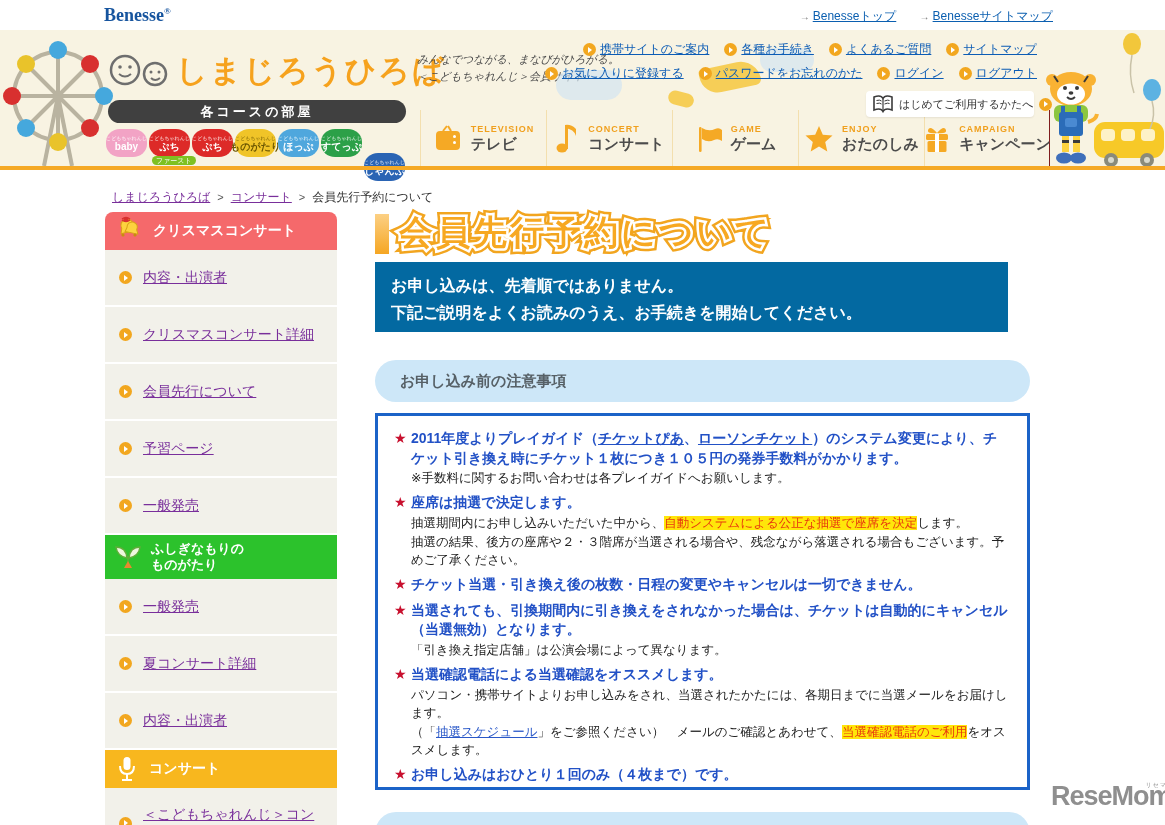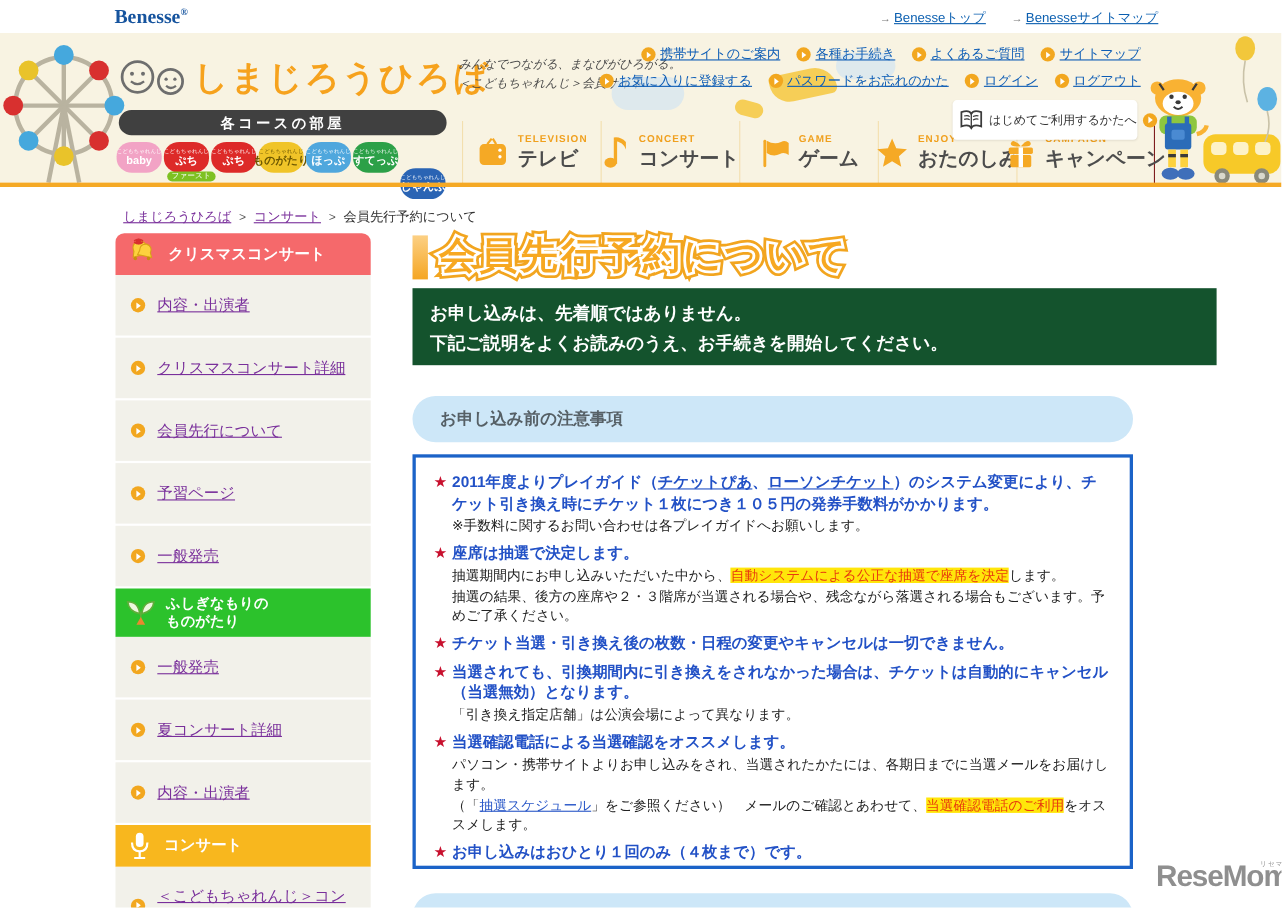--- a/index.html
+++ b/index.html
@@ -40,22 +40,22 @@
   .badge.c4 { background:#4fa7dd; color:#fff; }
   .badge.c5 { background:#2ca048; color:#fff; }
   .badge.c6 { background:#2a64b4; color:#fff;margin-top:24px; }
   .badge-tag { position:absolute; left:3px; bottom:-8px; background:#7ec122; color:#fff; font-size:7px; line-height:9px; padding:0 4px; border-radius:5px; white-space:nowrap; }
   .mainnav { position:absolute; left:420px; top:80px; height:57px; display:flex; }
   .nav-item { width:126px; display:flex; align-items:center; justify-content:center; border-left:1px solid #f3dfae; cursor:pointer; }
   .nav-item:last-child { border-right:1px solid #7f1d1d; }
   .nav-icon { margin-right:8px; display:flex; }
   .nav-text { display:flex; flex-direction:column; }
   .nav-en { font-size:9px; font-weight:bold; color:#f0a01e; letter-spacing:1px; }
-  .nav-ja { font-size:18px; font-weight:bold; color:#4c4c4c; margin-top:1px; white-space:nowrap; }
-  .first-time { position:absolute; left:866px; top:61px; width:168px; height:36px; background:#fff; border-radius:4px; display:flex; align-items:center; padding:0 6px; box-shadow:0 1px 2px rgba(0,0,0,.08); cursor:pointer; }
+  .nav-ja { font-size:15px; font-weight:bold; color:#4c4c4c; margin-top:1px; white-space:nowrap; }
+  .first-time { position:absolute; left:866px; top:61px; width:168px; height:26px; background:#fff; border-radius:4px; display:flex; align-items:center; padding:0 6px; box-shadow:0 1px 2px rgba(0,0,0,.08); cursor:pointer; }
   .first-time .ft-label { font-size:11px; color:#333; margin:0 5px; white-space:nowrap; }
   .cloud { position:absolute; background:#cfe4f2; opacity:.65; border-radius:18px; }
   .doodle { position:absolute; background:#f6c73e; opacity:.85; }
   .shimajiro { position:absolute; left:1042px; top:40px; }
   .bus { position:absolute; left:1093px; top:86px; }
   .balloons { position:absolute; left:1118px; top:2px; }
 
   
   .breadcrumb { position:absolute; left:112px; top:189px; font-size:12px; color:#333; white-space:nowrap; }
   .breadcrumb a { color:#792f9b; text-decoration:underline; cursor:pointer; }
@@ -75,21 +75,21 @@
 
   
   .main { position:absolute; left:375px; top:212px; width:655px; }
   .title-row { position:absolute; left:0; top:0; height:46px; }
   .title-bar { position:absolute; left:0; top:2px; width:14px; height:40px; background:linear-gradient(#fcd084,#f5a623); }
   .bubble { position:absolute; left:24px; top:-2px; font-size:34px; font-weight:bold; letter-spacing:3px; white-space:nowrap; }
   .bubble span { position:absolute; left:0; top:0; white-space:nowrap; }
   .bubble .st1 { -webkit-text-stroke:10px #f2a51f; color:#f2a51f; }
   .bubble .st2 { -webkit-text-stroke:5px #ffffff; color:#fff; }
   .bubble .st3 { position:relative; color:#f7a821; }
-  .alert { position:absolute; left:0; top:50px; width:731px; height:70px; background:#14532d; color:#fff; font-weight:bold; font-size:16px; line-height:1.7; padding:10px 16px; }
+  .alert { position:absolute; left:0; top:50px; width:633px; height:70px; background:#0369a1; color:#fff; font-weight:bold; font-size:16px; line-height:1.7; padding:10px 16px; }
   .notice-pill { position:absolute; left:0; top:148px; width:655px; height:42px; background:#cde7f8; border-radius:21px; color:#566066; font-weight:bold; font-size:15px; line-height:42px; padding-left:25px; }
   .bluebox { position:absolute; left:0; top:201px; width:655px; height:377px; background:#fff; border:3px solid #1b63c8; padding:13px 16px; overflow:hidden; }
   .nblock { position:relative; padding-left:17px; margin-bottom:6px; }
   .nstar { position:absolute; left:0; top:0; color:#c8102e; font-weight:bold; font-size:14px; line-height:1.4; }
   .nlead { color:#2251c6; font-weight:bold; font-size:14px; line-height:1.4; }
   .nlead a { color:#2251c6; text-decoration:underline; cursor:pointer; }
   .ndetail { color:#222; font-size:12.5px; line-height:1.45; margin-top:1px; }
   .ndetail a { color:#2a58c8; text-decoration:underline; cursor:pointer; }
   .hl { background:#ffe60a; color:#e83a0e; }
   .pill2 { position:absolute; left:0; top:600px; width:655px; height:42px; background:#cde7f8; border-radius:21px; }

